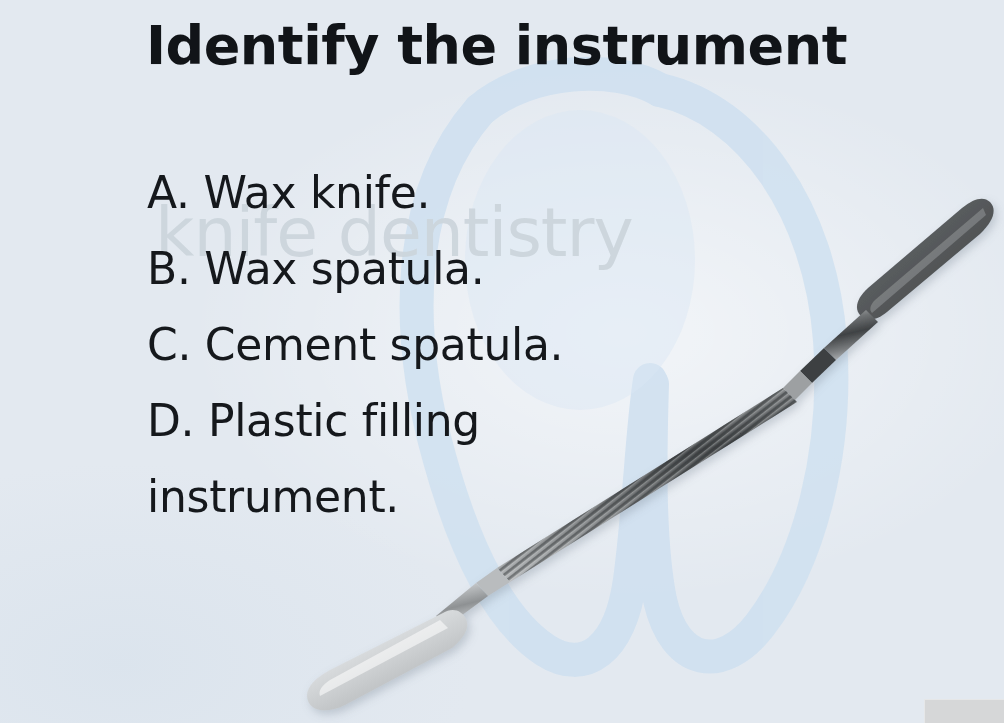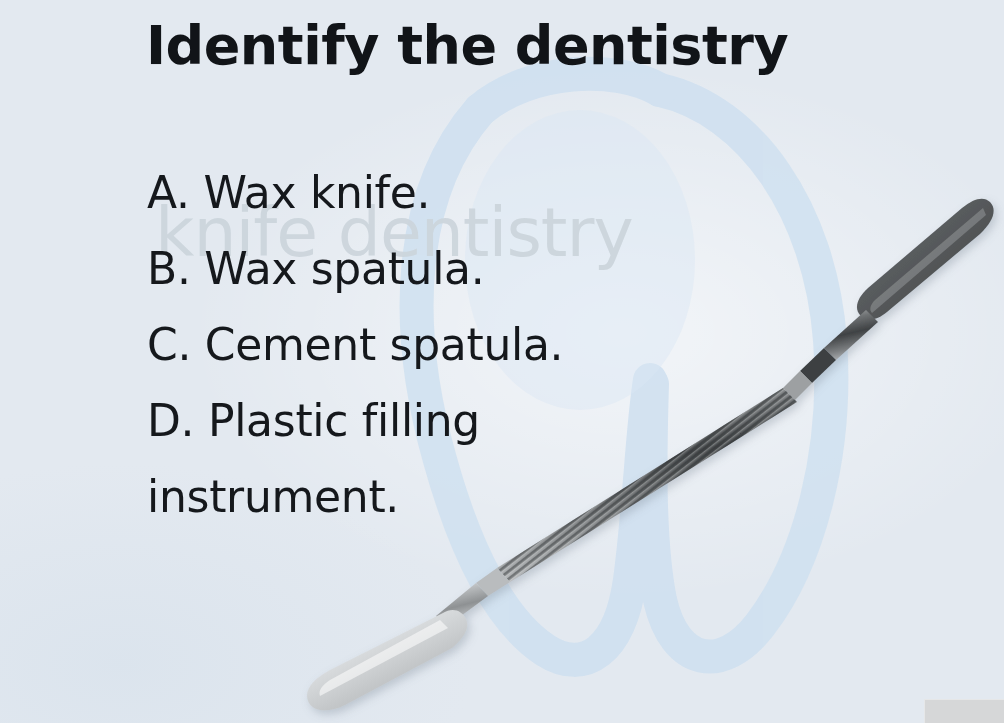--- a/index.html
+++ b/index.html
@@ -199,21 +199,21 @@
                C 327 714, 312 711, 308 701
                C 304 690, 313 679, 330 670
                L 443 613 Z" fill="url(#gradLowerBlade)"></path>
 
       <path d="M 440 620 L 330 680 C 322 685, 318 691, 320 696 L 448 628 Z" fill="#ffffff" opacity="0.55"></path>
 
       <path d="M 983 208 L 875 300 C 870 305, 869 310, 872 313 L 986 215 Z" fill="#b6b9bb" opacity="0.35"></path>
     </g>
   </svg>
 
-  <div class="title">Identify the dentistry</div>
+  <div class="title">Identify the instrument</div>
 
   <div class="options">
     <div class="option-line">A. Wax knife.</div>
     <div class="option-line">B. Wax spatula.</div>
     <div class="option-line">C. Cement spatula.</div>
     <div class="option-line">D. Plastic filling</div>
     <div class="option-line">instrument.</div>
   </div>
 
   <div class="corner-plate"></div>

